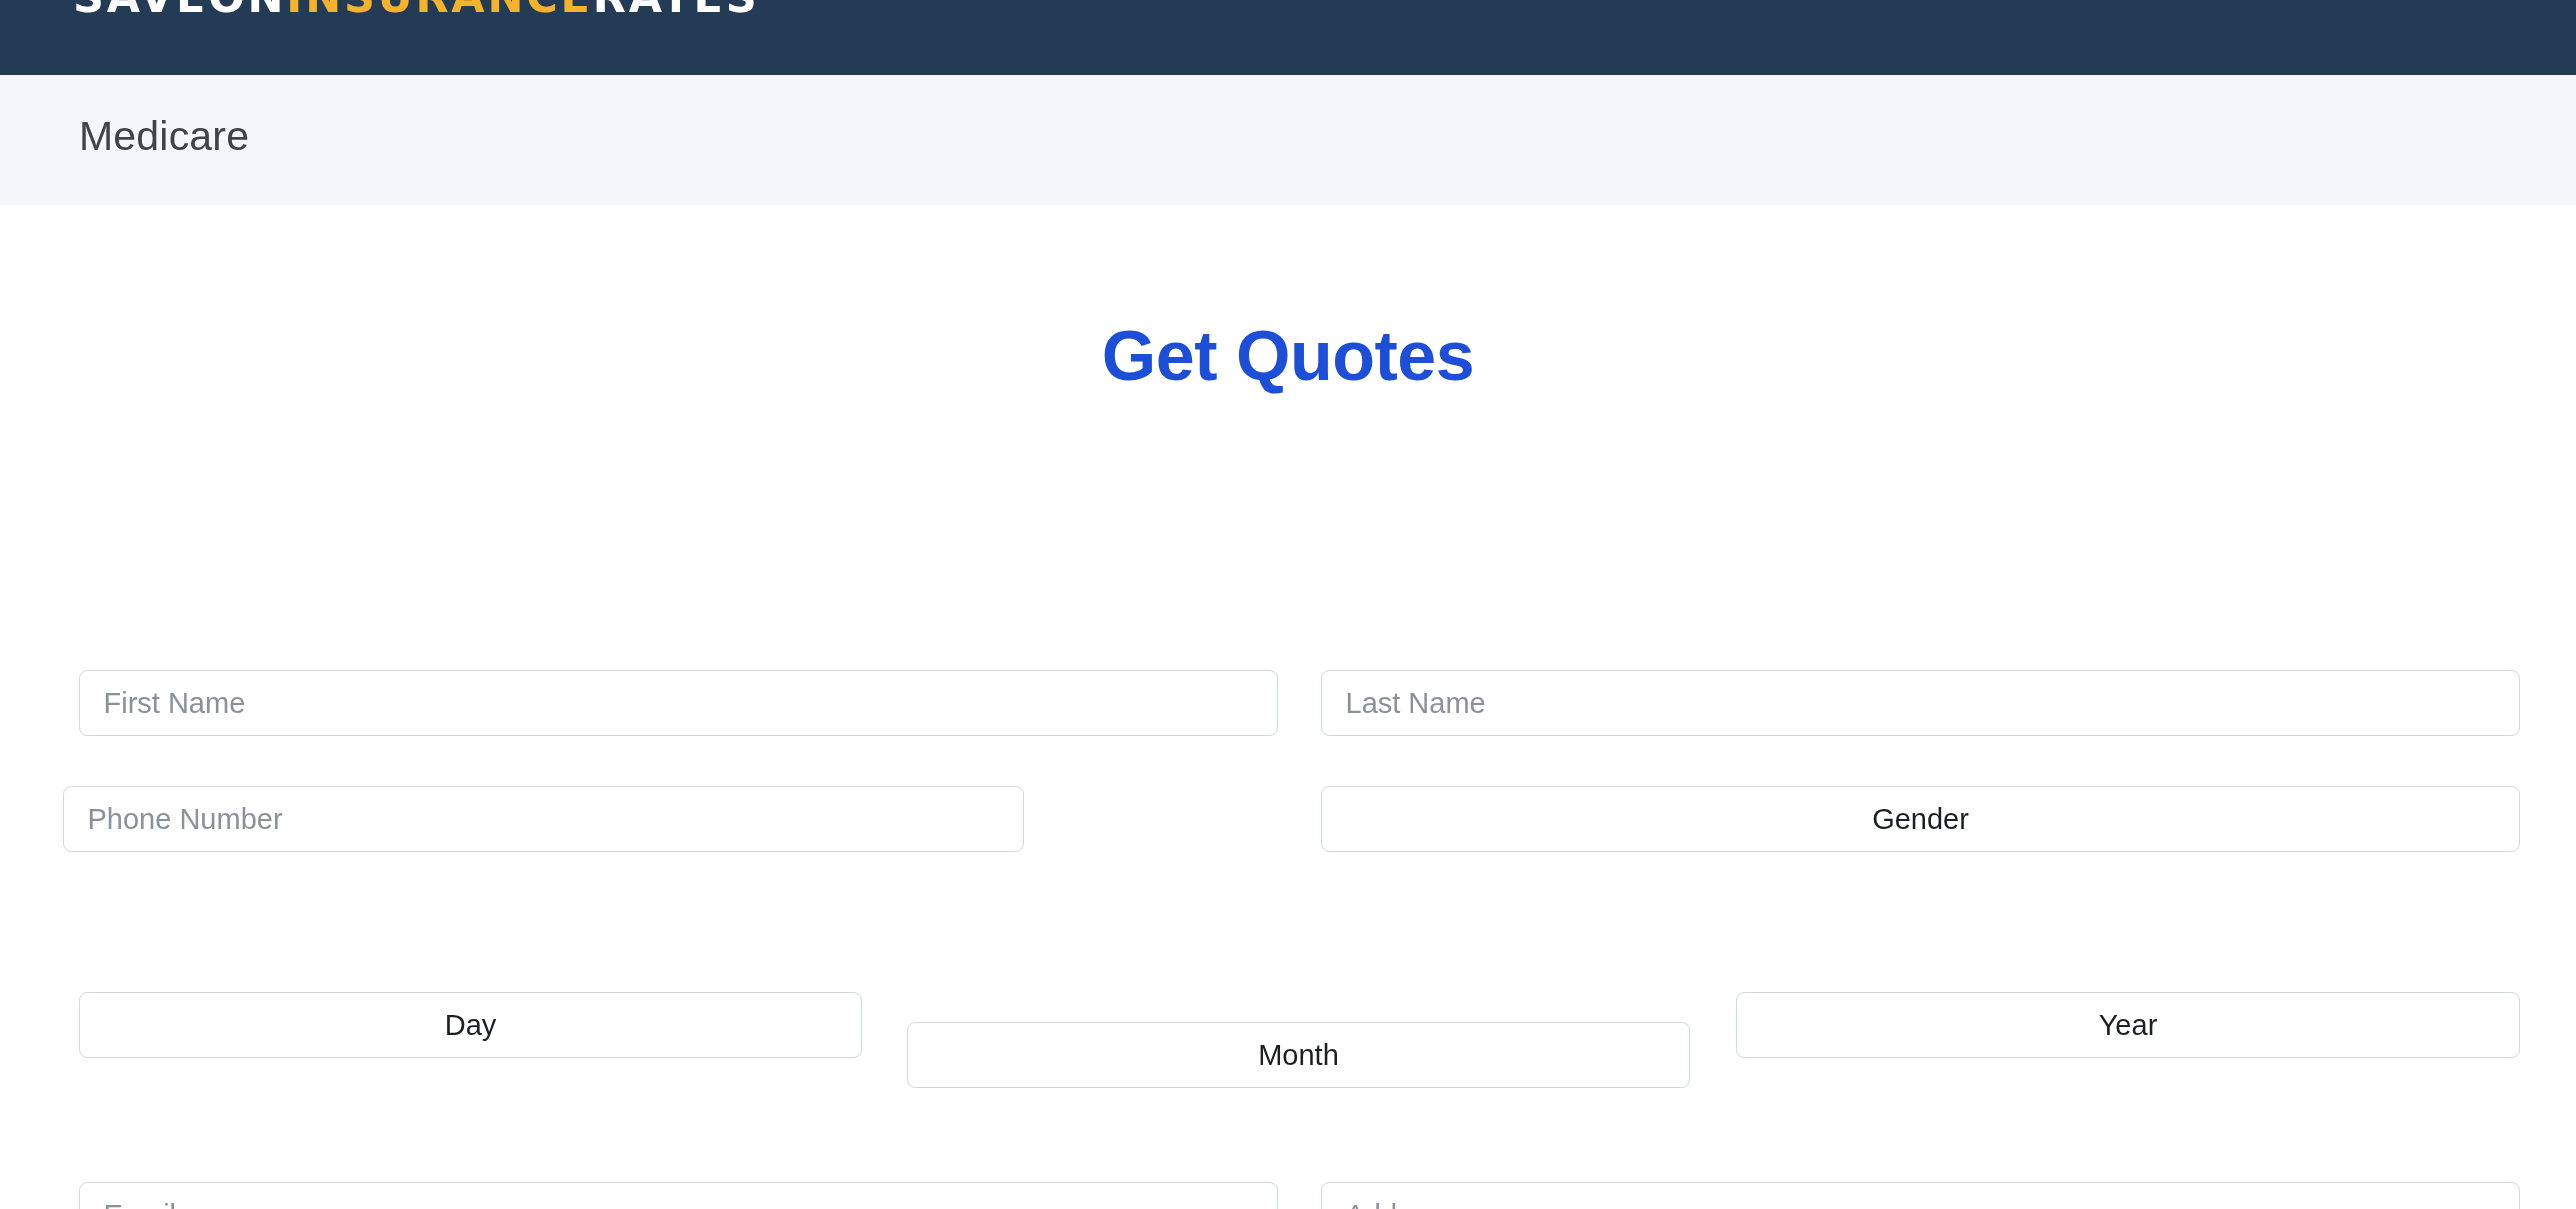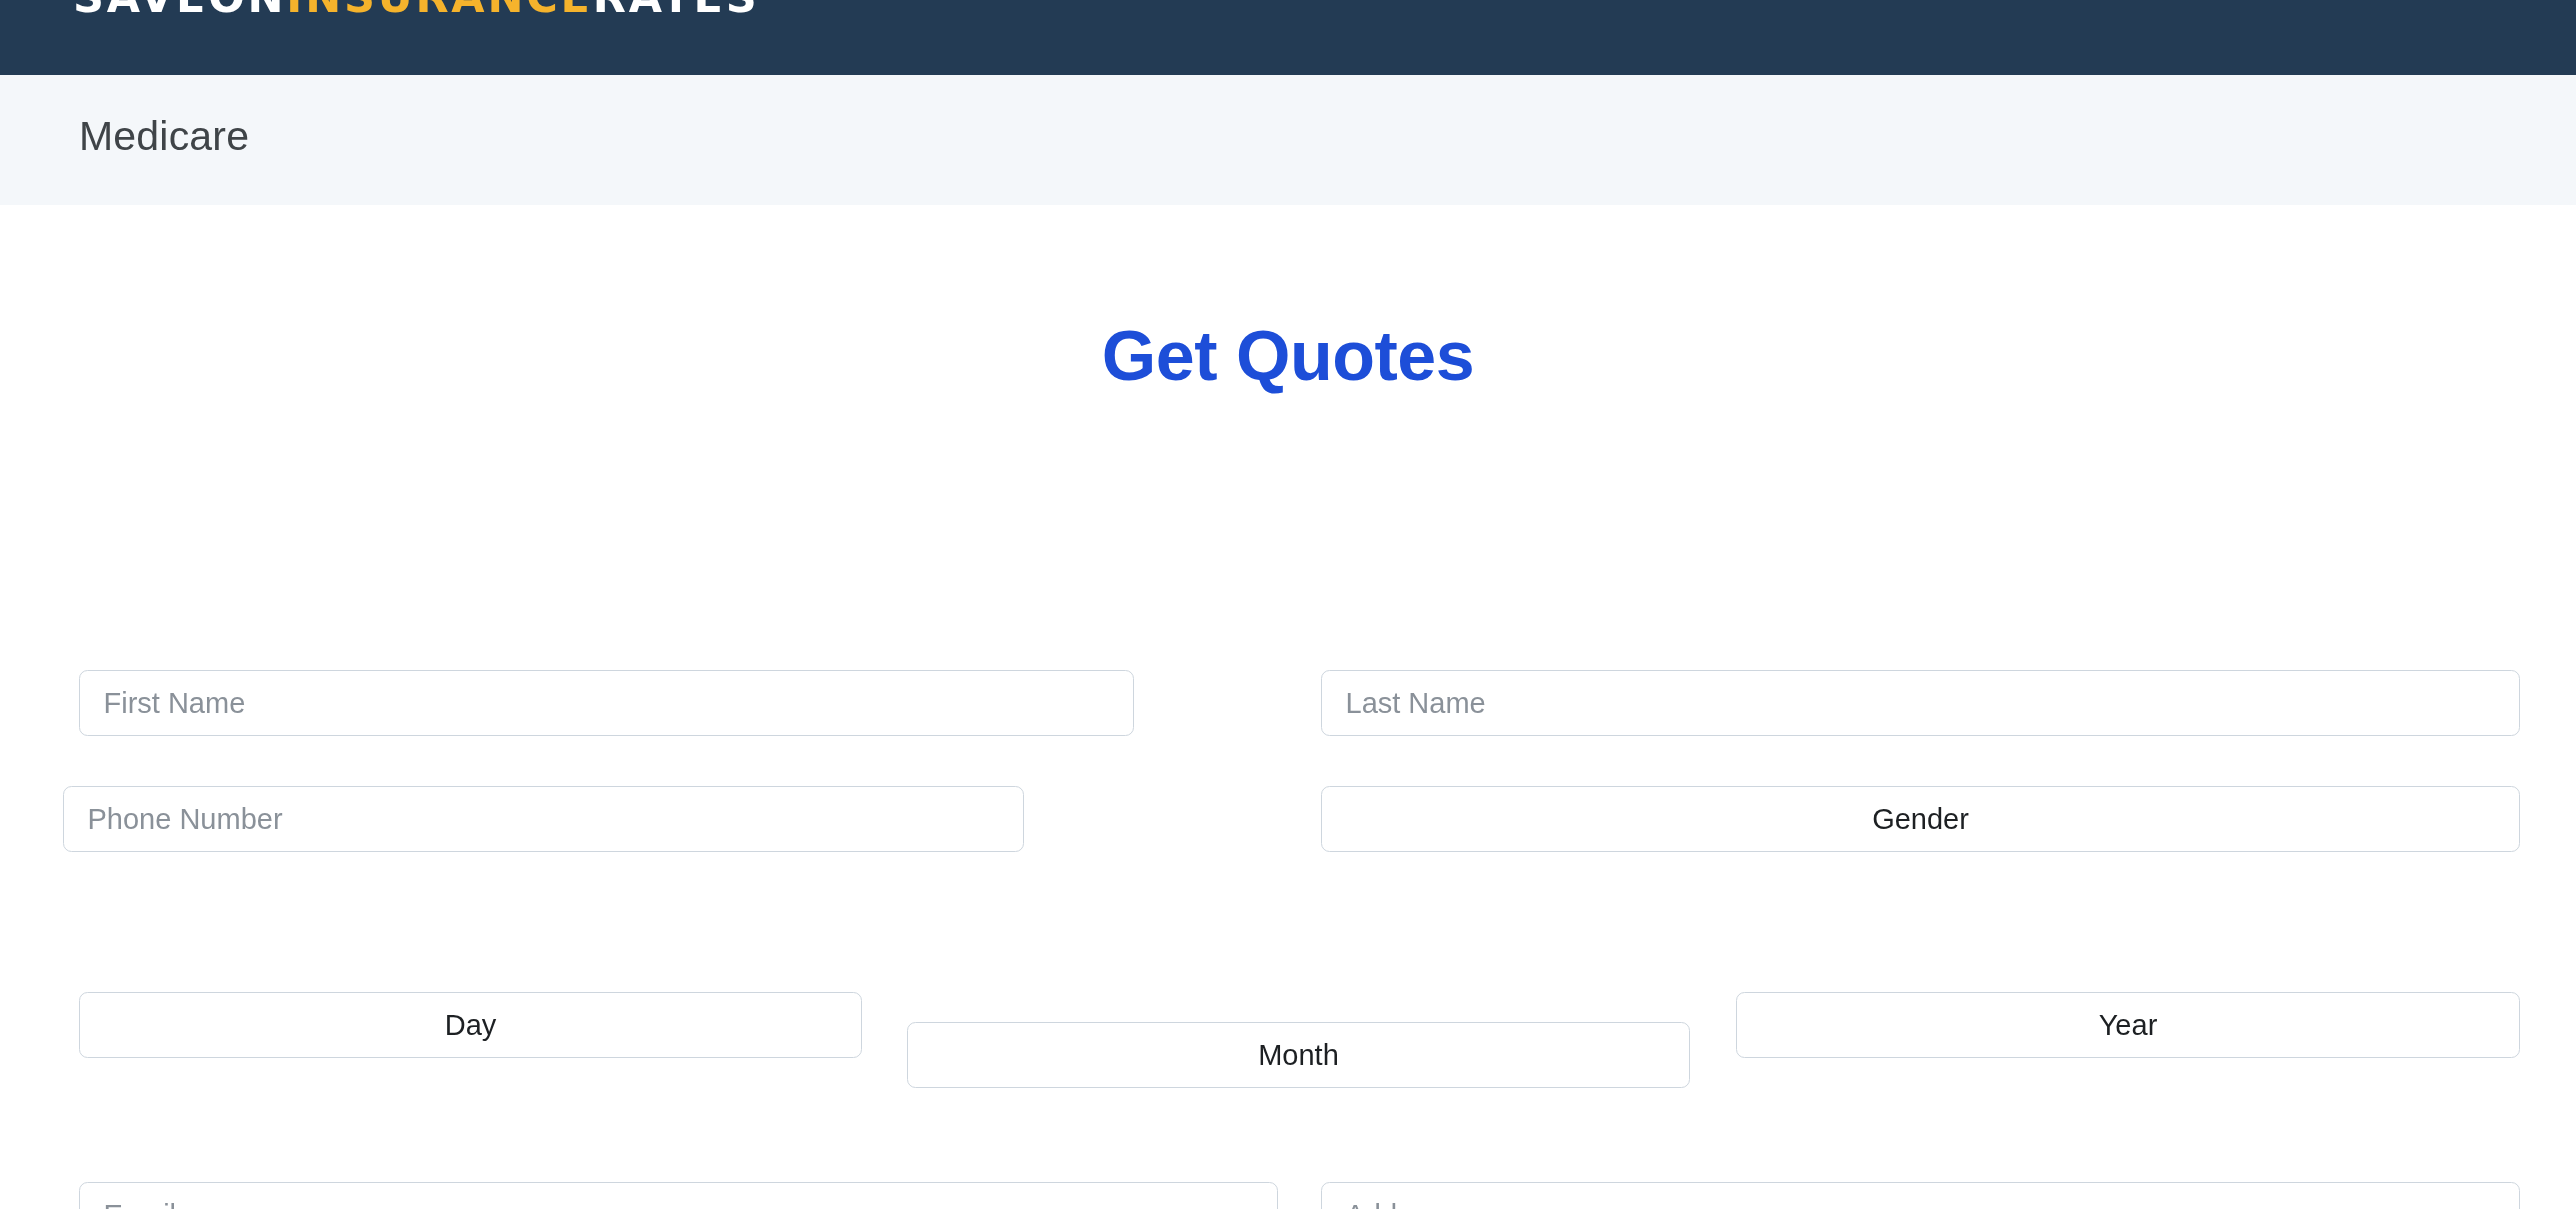--- a/index.html
+++ b/index.html
@@ -110,21 +110,21 @@
     justify-content: center;
     padding: 0 11.3px;
     color: #1d2023;
   }
   .field-text {
     display: block;
     line-height: 1;
   }
 
   
-  .f-first-name { left: 79px;   top: 465px;  width: 1055px; }
+  .f-first-name { left: 79px;   top: 465px;  width: 1199px; }
   .f-last-name  { left: 1321px; top: 465px;  width: 1199px; }
   
   .f-phone      { left: 63px;   top: 581px;  width: 961px; align-items: center; }
   .f-gender     { left: 1321px; top: 581px;  width: 1199px; }
   
   .f-day        { left: 79px;   top: 787px;  width: 783px; }
   .f-month      { left: 907px;  top: 817px;  width: 783px; }
   .f-year       { left: 1736px; top: 787px;  width: 784px; }
   
   .f-email      { left: 79px;   top: 977px; width: 1199px; }

